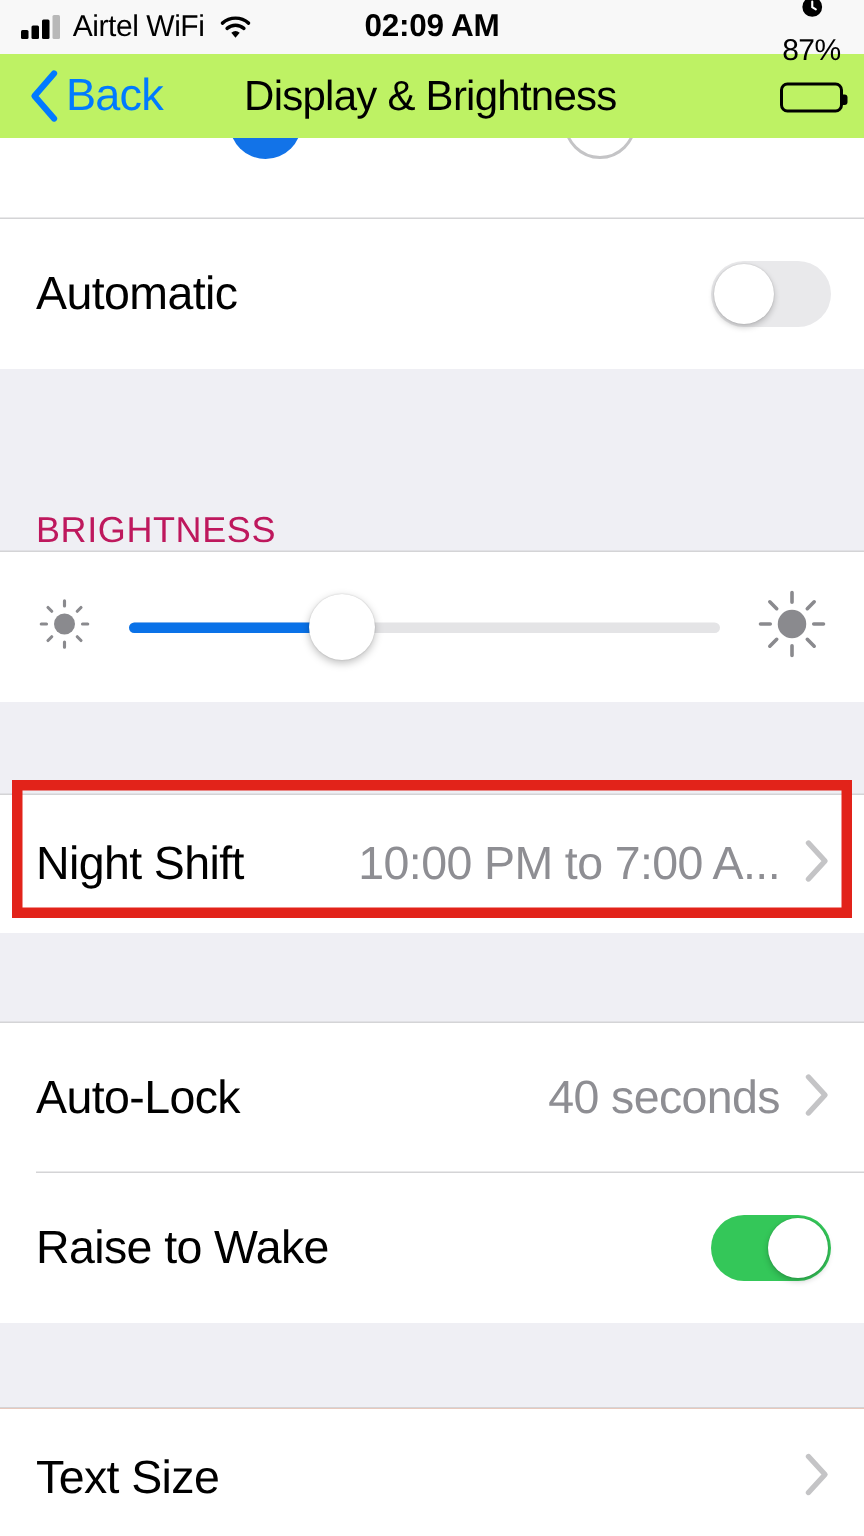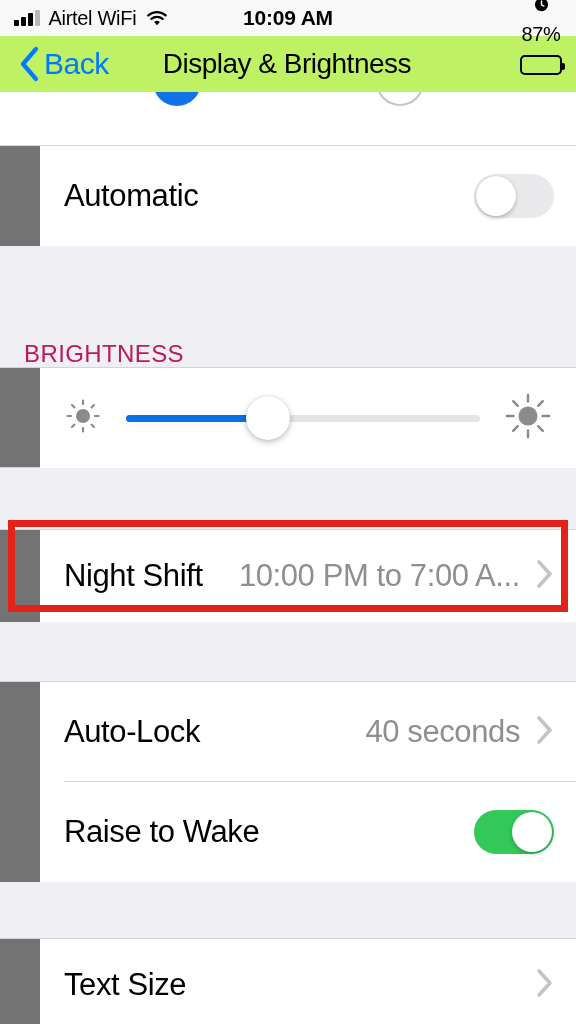--- a/index.html
+++ b/index.html
@@ -77,21 +77,21 @@
   }
   .nav-title {
     margin-left: 18px;
     font-size: 28px; font-weight: normal; color: #000;
     letter-spacing: -0.5px;
   }
 
   
   .content { position: absolute; top: 92px; left: 0; width: 576px; height: 932px; }
 
-  .group { background: #737373; position: relative; padding-left: 40px; }
+  .group { background: #c2410c; position: relative; }
   .gap { background: #efeff4; }
 
   .hairline-top { box-shadow: inset 0 1px 0 #d4d4d6; }
   .hairline-bottom { box-shadow: inset 0 -1px 0 #d4d4d6; }
 
   
   .appearance {
     position: relative; height: 54px; background: #fff;
     border-bottom: 1px solid #d4d4d6;
     overflow: hidden;
@@ -203,21 +203,21 @@
       <span class="carrier-text">Airtel WiFi</span>
       <span>
         <svg class="icon-svg" width="24" height="18" viewBox="0 0 24 18">
           <path d="M12 16.2 9.2 12.9a4.4 4.4 0 0 1 5.6 0L12 16.2z" fill="#000"></path>
           <path d="M6.4 9.9a8.6 8.6 0 0 1 11.2 0" fill="none" stroke="#000" stroke-width="2.3" stroke-linecap="round"></path>
           <path d="M3.3 6.4a13.1 13.1 0 0 1 17.4 0" fill="none" stroke="#000" stroke-width="2.3" stroke-linecap="round"></path>
         </svg>
       </span>
     </div>
 
-    <div class="sb-center">10:09 AM</div>
+    <div class="sb-center">02:09 AM</div>
 
     <div class="sb-right">
       <span>
         <svg class="icon-svg" width="22" height="22" viewBox="0 0 22 22">
           <circle cx="11" cy="11" r="8" fill="none" stroke="#000" stroke-width="1.7"></circle>
           <rect x="8" y="9.6" width="6" height="5" rx="1" fill="#000"></rect>
           <path d="M9.4 9.6V8.5a1.6 1.6 0 0 1 3.2 0v1.1" fill="none" stroke="#000" stroke-width="1.3"></path>
           <path d="M18.5 9.2l1.6 1.8-1.9 1.3" fill="none" stroke="#000" stroke-width="1.5" stroke-linecap="round"></path>
         </svg>
       </span>

